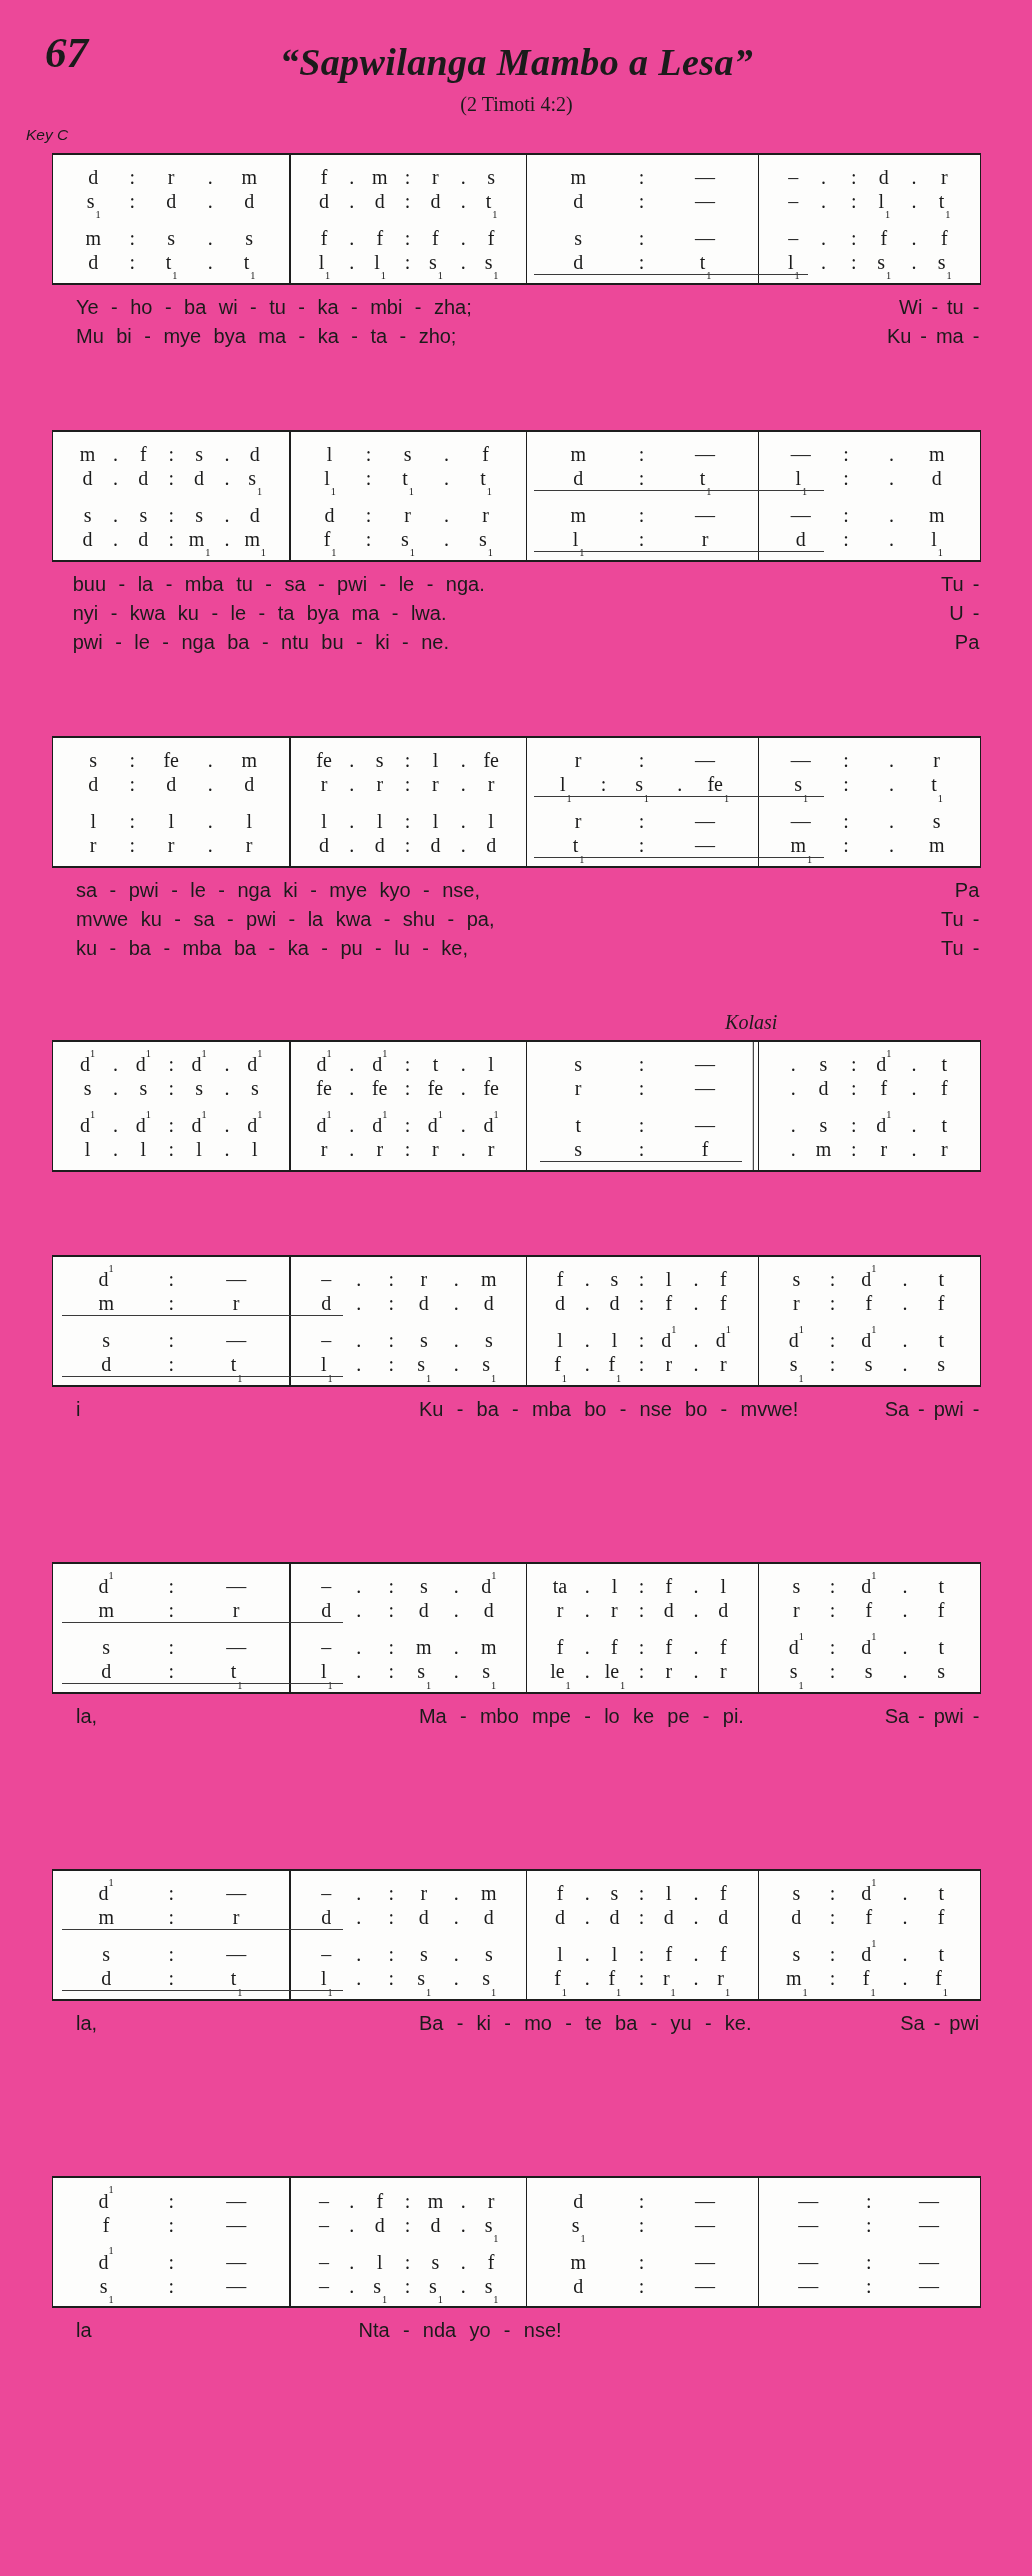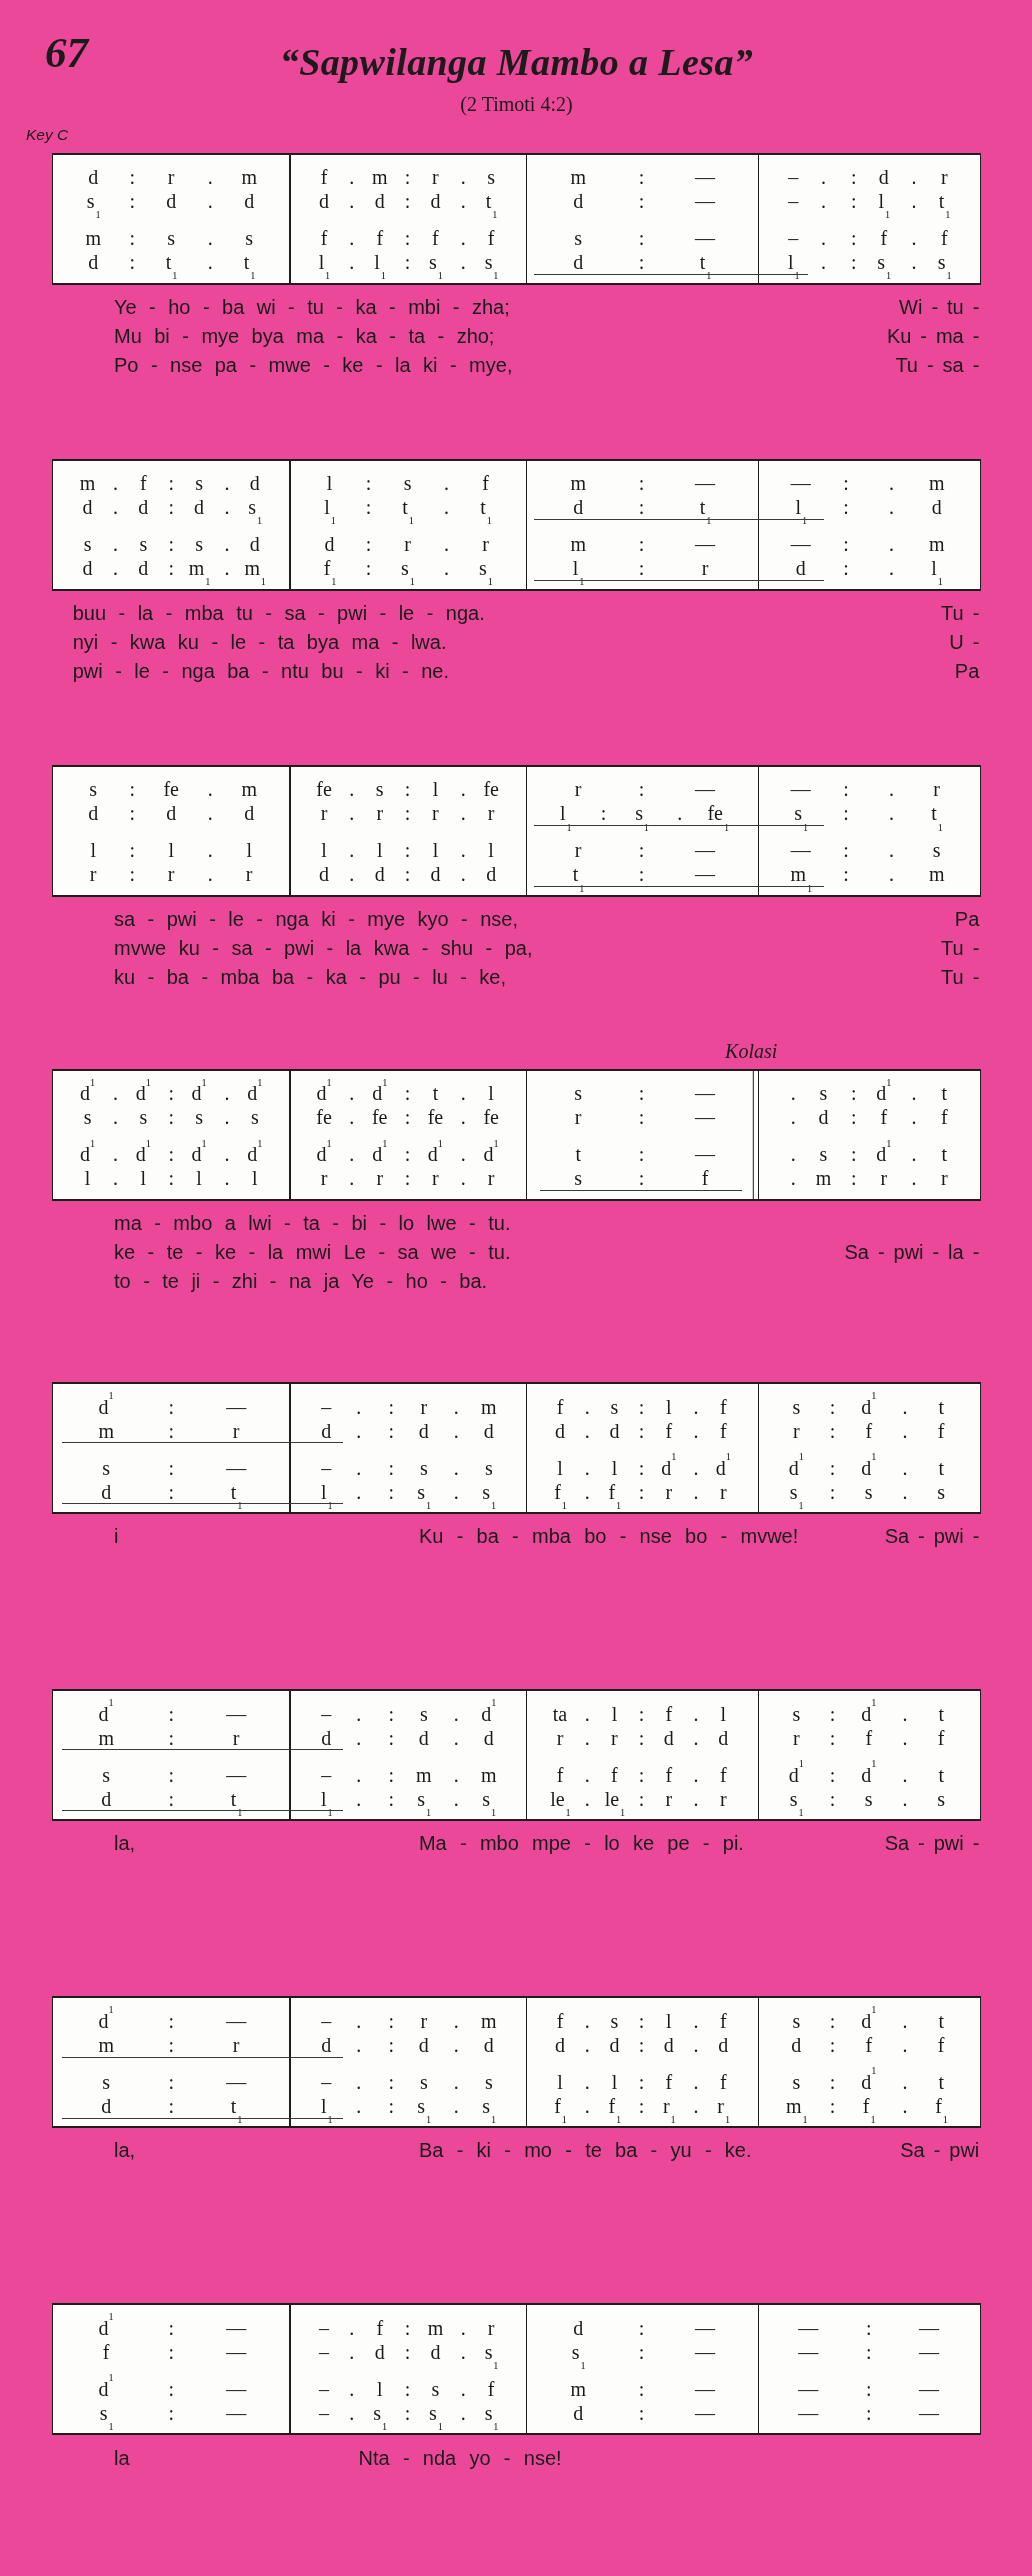--- a/index.html
+++ b/index.html
@@ -61,21 +61,21 @@
   .cell.ul-in::after   { left: 13.8px; right: 15.5px; }
   .chorus-label {
     position: absolute; top: -31px; left: 72.5%;
     font-style: italic; font-size: 20px;
     font-family: "Liberation Serif", serif;
   }
   
   .lyrics { margin: 11.2px 52px 0; font-family: "Liberation Sans", sans-serif; }
   .lyric-line { position: relative; height: 29px; font-size: 20px; }
   .lyric-line.single { height: 24px; }
-  .lyr-left { margin-left: 62px; word-spacing: 6.9px; }
+  .lyr-left { margin-left: 24px; word-spacing: 6.9px; }
   .sys-1 .lyr-left { margin-left: 20.7px; }
   .lyr-mid { position: absolute; left: 39.5%; word-spacing: 7.7px; white-space: nowrap; }
   .sys-7 .lyr-mid { left: 33%; }
   .lyr-right { position: absolute; right: 1.7px; word-spacing: 3.4px; white-space: nowrap; }
 </style>
 </head>
 <body>
 
 <div class="page">
   <div class="header">
@@ -214,21 +214,20 @@
                 <span class="tk">s<sub>1</sub></span>
                 <span class="tk">.</span>
                 <span class="tk">s<sub>1</sub></span>
               </div>
             </div>
           </div>
         </div>
         <div class="lyrics">
           <div class="lyric-line"><span class="lyr-left">Ye - ho - ba  wi - tu - ka - mbi - zha;</span><span class="lyr-right">Wi - tu -</span></div>
           <div class="lyric-line"><span class="lyr-left">Mu    bi - mye  bya  ma - ka - ta  -  zho;</span><span class="lyr-right">Ku - ma -</span></div>
-          <div class="lyric-line"><span class="lyr-left">Po - nse  pa - mwe - ke - la  ki  -  mye,</span><span class="lyr-right">Tu - sa -</span></div>
         </div>
       </div>
       <div class="system-block sys-1 gap-a">
         <div class="frame">
           <div class="bar" style="left: 25.5%;"></div>
           <div class="bar" style="left: 51%;"></div>
           <div class="bar" style="left: 76%;"></div>
           <div class="voices">
             <div class="vrow">
               <div class="cell m0">
@@ -620,25 +619,20 @@
                 <span class="tk">.</span>
                 <span class="tk">m</span>
                 <span class="tk">:</span>
                 <span class="tk">r</span>
                 <span class="tk">.</span>
                 <span class="tk">r</span>
               </div>
             </div>
           </div>
         </div>
-        <div class="lyrics">
-          <div class="lyric-line"><span class="lyr-left">ma - mbo   a   lwi - ta - bi  -  lo   lwe  -  tu.</span></div>
-          <div class="lyric-line"><span class="lyr-left">ke - te - ke - la   mwi  Le - sa   we  -  tu.</span><span class="lyr-right">Sa - pwi - la -</span></div>
-          <div class="lyric-line"><span class="lyr-left">to - te   ji - zhi - na   ja   Ye - ho  -  ba.</span></div>
-        </div>
       </div>
       <div class="system-block sys-4 gap-c">
         <div class="frame">
           <div class="bar" style="left: 25.5%;"></div>
           <div class="bar" style="left: 51%;"></div>
           <div class="bar" style="left: 76%;"></div>
           <div class="voices">
             <div class="vrow">
               <div class="cell m0">
                 <span class="tk">d<sup>1</sup></span>

